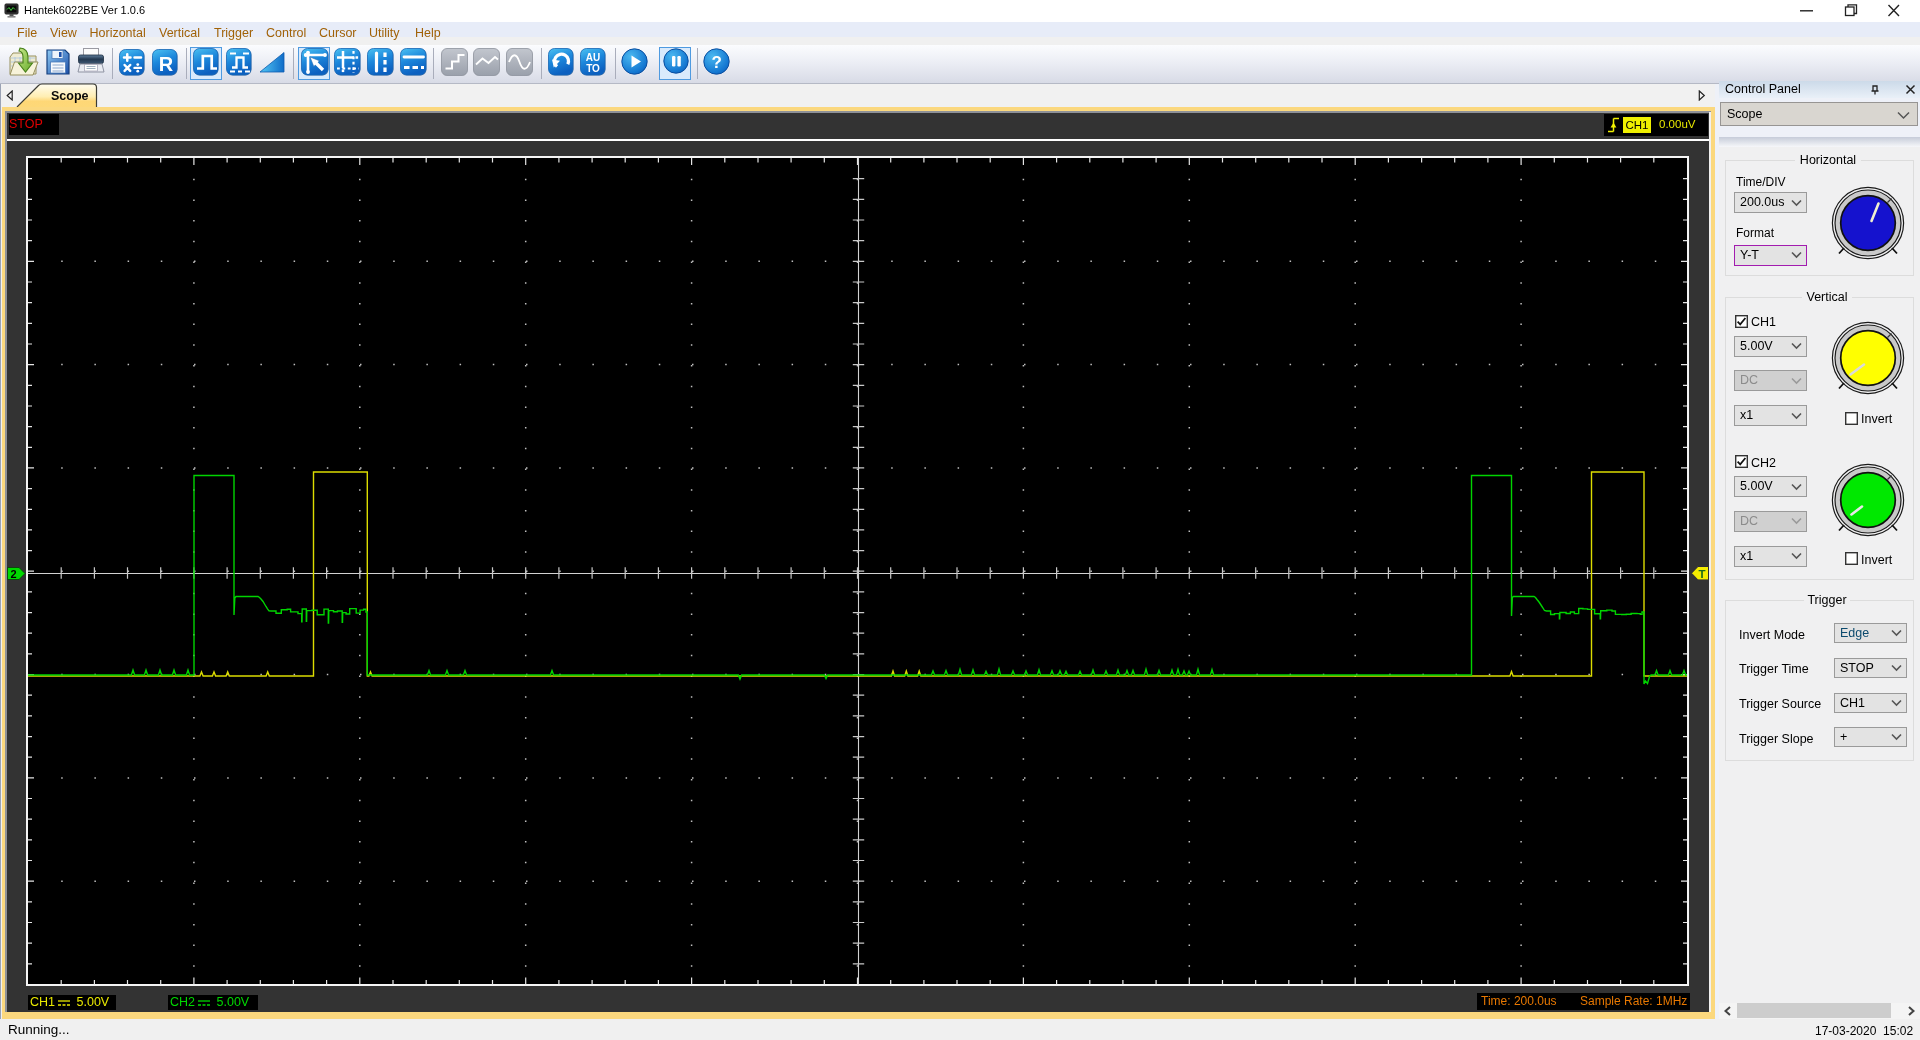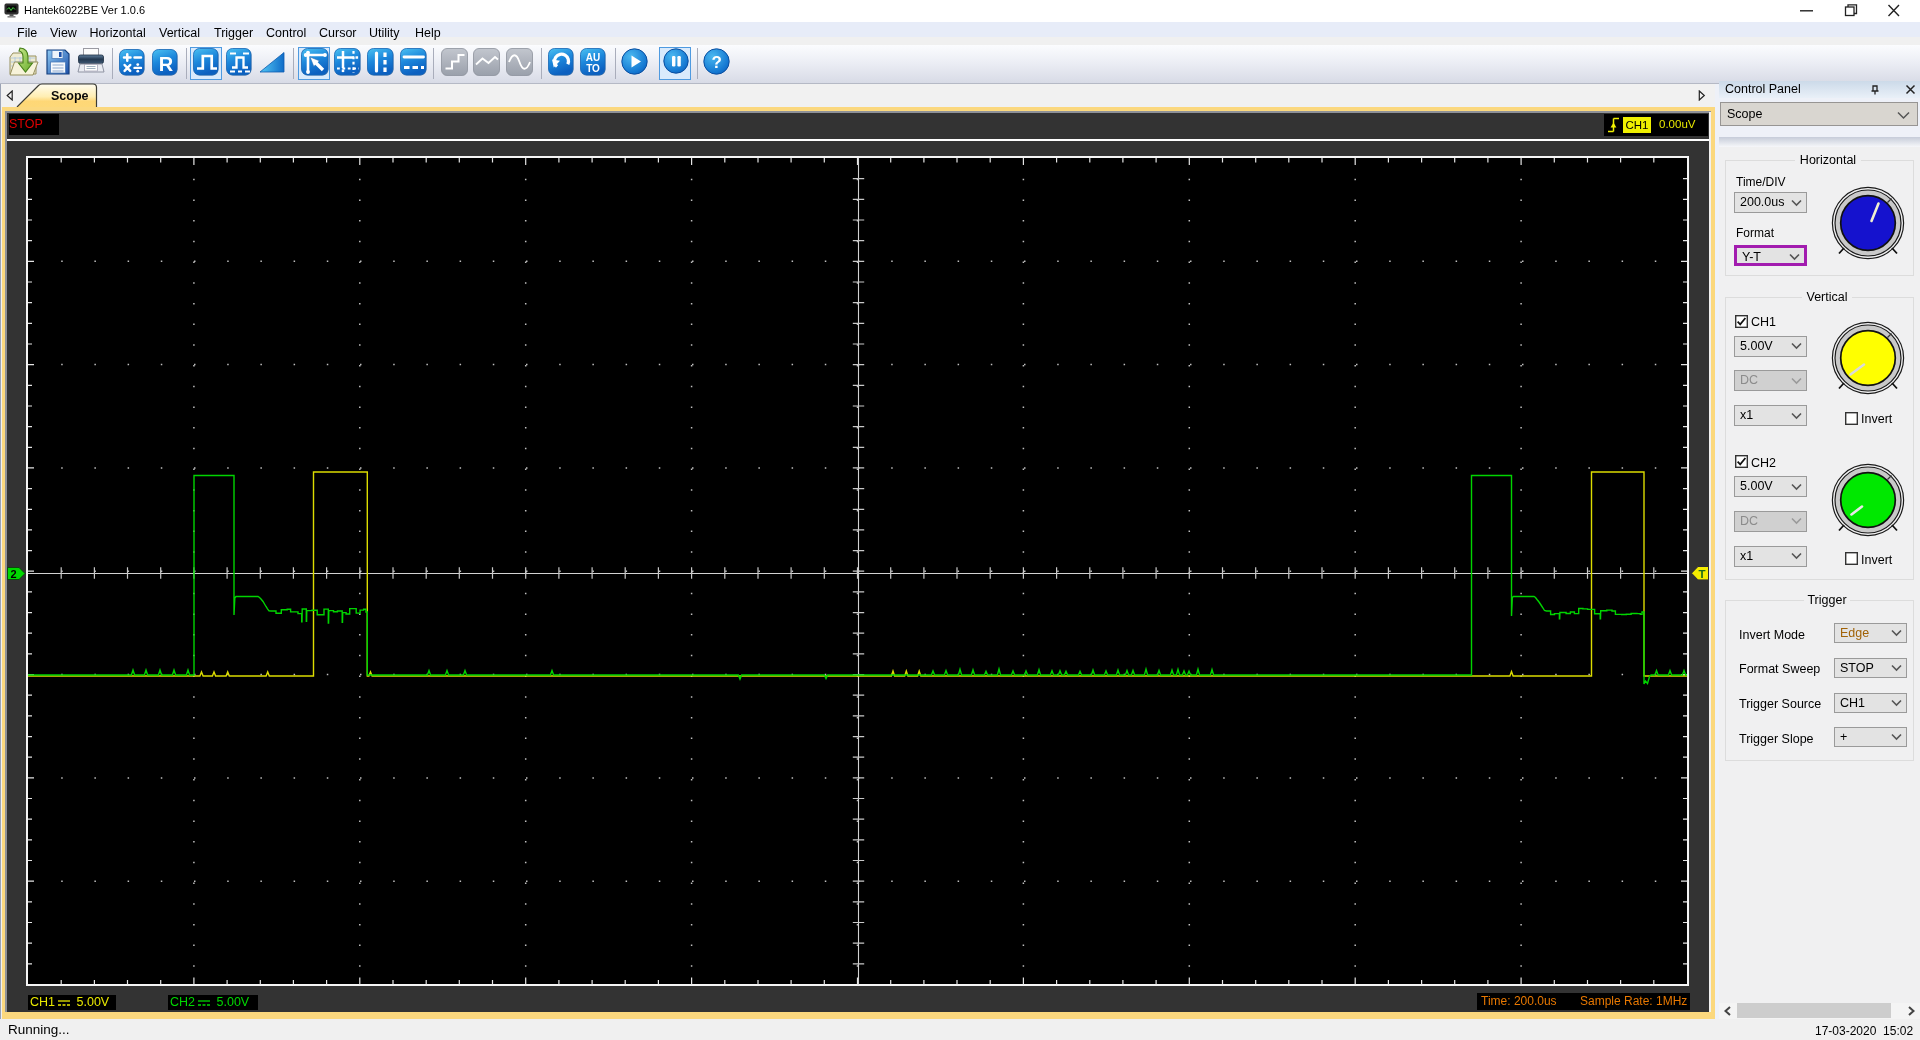--- a/index.html
+++ b/index.html
@@ -14,21 +14,21 @@
       <rect x="3.5" y="13" width="8" height="1.6" fill="#888"></rect>
 </svg>
 <span style="position:absolute;left:24px;top:4px;font-size:11px;color:#000">Hantek6022BE Ver 1.0.6</span>
 <svg style="position:absolute;left:1796px;top:0" width="124" height="22" xmlns="http://www.w3.org/2000/svg">
 <path d="M4,10.8 H17" stroke="#222" stroke-width="1.4"></path>
 <rect x="49.5" y="7" width="8.5" height="8.5" fill="none" stroke="#222" stroke-width="1.3"></rect>
 <path d="M52,7 V4.8 H60.5 V13.5 H58" fill="none" stroke="#222" stroke-width="1.3"></path>
 <path d="M92.5,5 l10.5,11 M103,5 l-10.5,11" stroke="#222" stroke-width="1.4"></path>
 </svg>
   </div>
-<div style="position:absolute;left:0;top:22px;width:1920px;height:15px;background:#e7ecf8;font-size:12.5px;color:#000000">
+<div style="position:absolute;left:0;top:22px;width:1920px;height:15px;background:#e7ecf8;font-size:12.5px;color:#a16207">
     <span style="position:absolute;left:17px;top:4px">File</span>
     <span style="position:absolute;left:50px;top:4px">View</span>
     <span style="position:absolute;left:89.5px;top:4px">Horizontal</span>
     <span style="position:absolute;left:159px;top:4px">Vertical</span>
     <span style="position:absolute;left:214px;top:4px">Trigger</span>
     <span style="position:absolute;left:266px;top:4px">Control</span>
     <span style="position:absolute;left:319px;top:4px">Cursor</span>
     <span style="position:absolute;left:369px;top:4px">Utility</span>
     <span style="position:absolute;left:415px;top:4px">Help</span>
   </div>
@@ -402,21 +402,21 @@
   </div>
 <div style="position:absolute;left:1719px;top:136.5px;width:201px;height:10px;background:linear-gradient(180deg,#c6ccd9,#f6f7fa)"></div>
 <div style="position:absolute;left:1719px;top:146.5px;width:201px;height:856px;background:#f0f0f1"></div>
 <div style="position:absolute;left:1725px;top:160px;width:189px;height:116px;border:1px solid #dcdcdc;box-sizing:border-box"></div>
 <div style="position:absolute;left:1795.0px;top:153px;width:66px;background:#f0f0f1;text-align:center;font-size:12.5px;color:#000">Horizontal</div>
 <div style="position:absolute;left:1736px;top:175px;font-size:12px">Time/DIV</div>
 <div style="position:absolute;left:1734px;top:192px;width:73px;height:21px;background:#e3e3e3;border:1px solid #9a9a9a;box-sizing:border-box;color:#000;font-size:12.5px;line-height:19px"><span style="margin-left:5px">200.0us</span><svg style="position:absolute;right:4px;top:5.5px" width="11" height="8" xmlns="http://www.w3.org/2000/svg">
       <path d="M1,1.5 L5.5,6 L10,1.5" stroke="#555" stroke-width="1.6" fill="none"></path>
     </svg></div>
 <div style="position:absolute;left:1736px;top:226px;font-size:12px">Format</div>
-<div style="position:absolute;left:1734px;top:244.5px;width:73px;height:21px;background:#e3e3e3;border:3px solid #a21caf;box-sizing:border-box;color:#000;font-size:12.5px;line-height:19px"><span style="margin-left:5px">Y-T</span><svg style="position:absolute;right:4px;top:5.5px" width="11" height="8" xmlns="http://www.w3.org/2000/svg">
+<div style="position:absolute;left:1734px;top:244.5px;width:73px;height:21px;background:#e3e3e3;border:1px solid #a21caf;box-sizing:border-box;color:#000;font-size:12.5px;line-height:19px"><span style="margin-left:5px">Y-T</span><svg style="position:absolute;right:4px;top:5.5px" width="11" height="8" xmlns="http://www.w3.org/2000/svg">
       <path d="M1,1.5 L5.5,6 L10,1.5" stroke="#555" stroke-width="1.6" fill="none"></path>
     </svg></div>
 <svg style="position:absolute;left:1830px;top:186px" width="76" height="76" xmlns="http://www.w3.org/2000/svg">
     <circle cx="38" cy="37" r="35.6" fill="none" stroke="#1a1a1a" stroke-width="1.2"></circle>
     <circle cx="38" cy="37" r="33" fill="#c9c9c9" stroke="#1a1a1a" stroke-width="1.2"></circle>
     <line x1="57.5" y1="16.5" x2="61.5" y2="12.5" stroke="#3a3a3a" stroke-width="1.2"></line>
     <path d="M14,62 L9,67.5 M62,62 L67,67.5" stroke="#111" stroke-width="1.8"></path>
     <circle cx="38" cy="37" r="27.3" fill="#1512ce" stroke="#111" stroke-width="1.7"></circle>
     <line x1="41.5" y1="35" x2="48.5" y2="17.5" stroke="#f0f0d0" stroke-width="2.6" stroke-linecap="round"></line>
   </svg>
@@ -470,24 +470,24 @@
     <circle cx="38" cy="37" r="27.3" fill="#00e800" stroke="#111" stroke-width="1.7"></circle>
     <line x1="21.5" y1="51.5" x2="32" y2="43.5" stroke="#e8e8e8" stroke-width="2.6" stroke-linecap="round"></line>
   </svg>
 <svg style="position:absolute;left:1845px;top:552px" width="13" height="13" xmlns="http://www.w3.org/2000/svg">
     <rect x="0.7" y="0.7" width="11.6" height="11.6" fill="#fff" stroke="#333" stroke-width="1.4"></rect>
   </svg>
 <div style="position:absolute;left:1861px;top:552.5px;font-size:12.5px">Invert</div>
 <div style="position:absolute;left:1725px;top:600px;width:189px;height:161px;border:1px solid #dcdcdc;box-sizing:border-box"></div>
 <div style="position:absolute;left:1804.0px;top:593px;width:46px;background:#f0f0f1;text-align:center;font-size:12.5px;color:#000">Trigger</div>
 <div style="position:absolute;left:1739px;top:627.5px;font-size:12.5px">Invert Mode</div>
-<div style="position:absolute;left:1834px;top:623px;width:73px;height:20px;background:#e3e3e3;border:1px solid #9a9a9a;box-sizing:border-box;color:#a16207;font-size:12.5px;line-height:18px"><span style="margin-left:5px">Edge</span><svg style="position:absolute;right:4px;top:5.0px" width="11" height="8" xmlns="http://www.w3.org/2000/svg">
-      <path d="M1,1.5 L5.5,6 L10,1.5" stroke="#555" stroke-width="1.6" fill="none"></path>
-    </svg></div>
-<div style="position:absolute;left:1739px;top:662px;font-size:12.5px">Format Sweep</div>
+<div style="position:absolute;left:1834px;top:623px;width:73px;height:20px;background:#e3e3e3;border:1px solid #9a9a9a;box-sizing:border-box;color:#0c4a6e;font-size:12.5px;line-height:18px"><span style="margin-left:5px">Edge</span><svg style="position:absolute;right:4px;top:5.0px" width="11" height="8" xmlns="http://www.w3.org/2000/svg">
+      <path d="M1,1.5 L5.5,6 L10,1.5" stroke="#555" stroke-width="1.6" fill="none"></path>
+    </svg></div>
+<div style="position:absolute;left:1739px;top:662px;font-size:12.5px">Trigger Time</div>
 <div style="position:absolute;left:1834px;top:657.5px;width:73px;height:20px;background:#e3e3e3;border:1px solid #9a9a9a;box-sizing:border-box;color:#000;font-size:12.5px;line-height:18px"><span style="margin-left:5px">STOP</span><svg style="position:absolute;right:4px;top:5.0px" width="11" height="8" xmlns="http://www.w3.org/2000/svg">
       <path d="M1,1.5 L5.5,6 L10,1.5" stroke="#555" stroke-width="1.6" fill="none"></path>
     </svg></div>
 <div style="position:absolute;left:1739px;top:697px;font-size:12.5px">Trigger Source</div>
 <div style="position:absolute;left:1834px;top:692.5px;width:73px;height:20px;background:#e3e3e3;border:1px solid #9a9a9a;box-sizing:border-box;color:#000;font-size:12.5px;line-height:18px"><span style="margin-left:5px">CH1</span><svg style="position:absolute;right:4px;top:5.0px" width="11" height="8" xmlns="http://www.w3.org/2000/svg">
       <path d="M1,1.5 L5.5,6 L10,1.5" stroke="#555" stroke-width="1.6" fill="none"></path>
     </svg></div>
 <div style="position:absolute;left:1739px;top:731.5px;font-size:12.5px">Trigger Slope</div>
 <div style="position:absolute;left:1834px;top:727px;width:73px;height:20px;background:#e3e3e3;border:1px solid #9a9a9a;box-sizing:border-box;color:#000;font-size:12.5px;line-height:18px"><span style="margin-left:5px">+</span><svg style="position:absolute;right:4px;top:5.0px" width="11" height="8" xmlns="http://www.w3.org/2000/svg">
       <path d="M1,1.5 L5.5,6 L10,1.5" stroke="#555" stroke-width="1.6" fill="none"></path>

